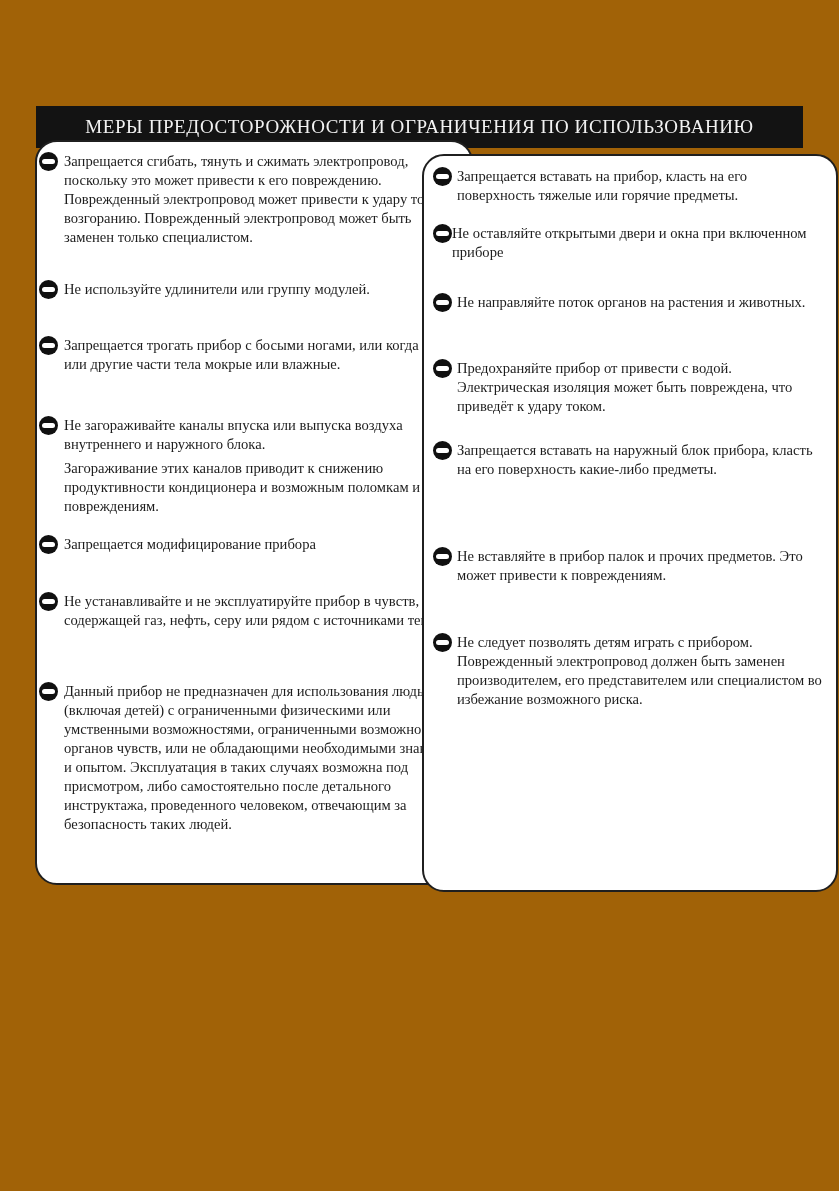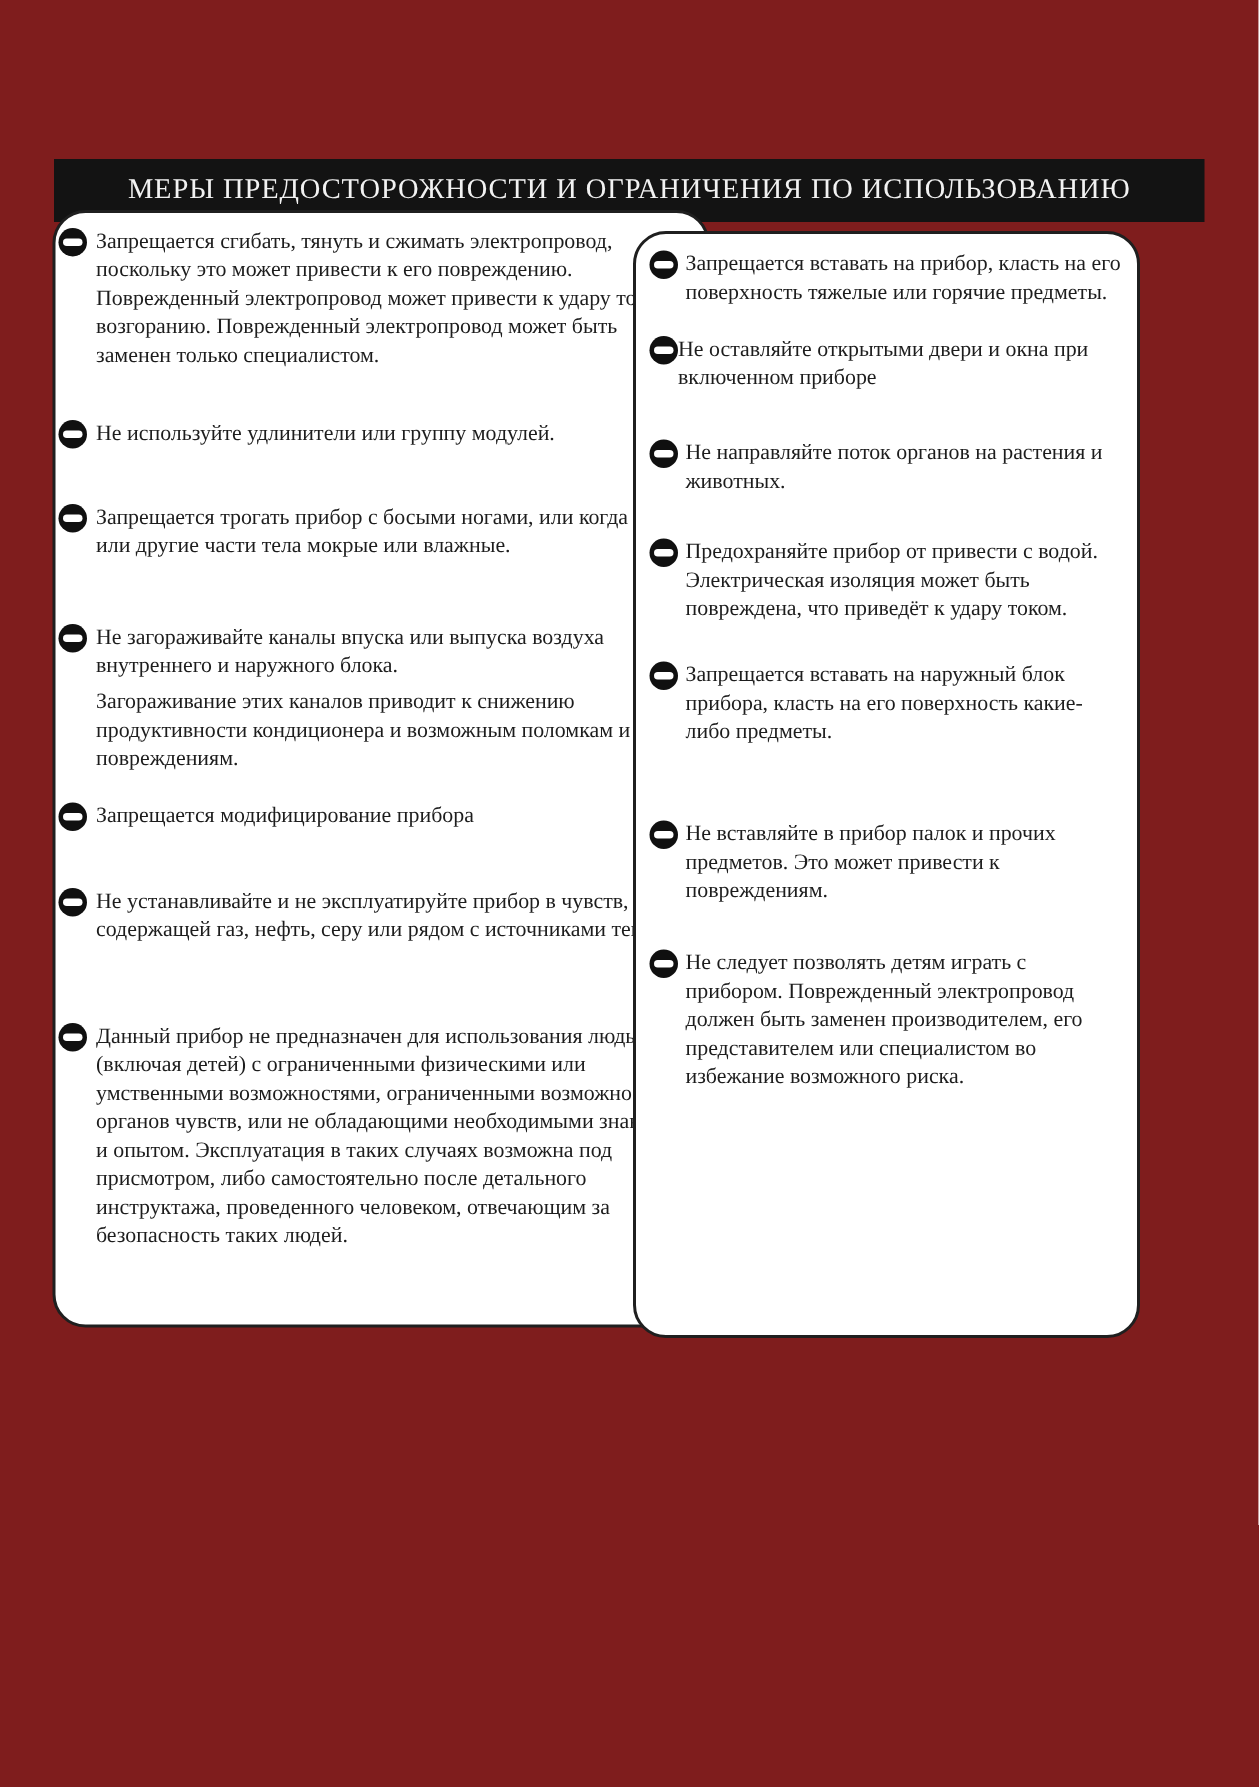--- a/index.html
+++ b/index.html
@@ -1,19 +1,19 @@
 <!DOCTYPE html>
 <html lang="ru"><head>
 <meta charset="utf-8">
 <style>
   html,body{margin:0;padding:0;background:#ffffff;}
   .page{
     position:relative;
     width:839px;height:1191px;
-    background:#7f1d1d;
+    background:#a16207;
     font-family:"Liberation Serif","DejaVu Serif",serif;
     color:#1d1d1d;
     overflow:hidden;
   }
   .header-bar{
     position:absolute;
     left:36px;top:106px;width:767px;height:42px;
     background:#131313;
     display:flex;align-items:center;justify-content:center;
   }
@@ -24,21 +24,21 @@
     white-space:nowrap;
   }
   .box{
     position:absolute;
     border:2px solid #1f1f1f;
     border-radius:22px;
     background:#ffffff;
     box-sizing:border-box;
   }
   .box-left{left:35px;top:140px;width:438px;height:745px;}
-  .box-right{left:422px;top:154px;width:338px;height:738px;}
+  .box-right{left:422px;top:154px;width:416px;height:738px;}
   .item{
     position:absolute;left:0;right:0;
     padding-left:27px;padding-right:7px;
     box-sizing:border-box;
   }
   .box-right .item{padding-left:33px;padding-right:9px;}
   .item-text p{
     margin:0;
     font-size:14.6px;
     line-height:19px;

